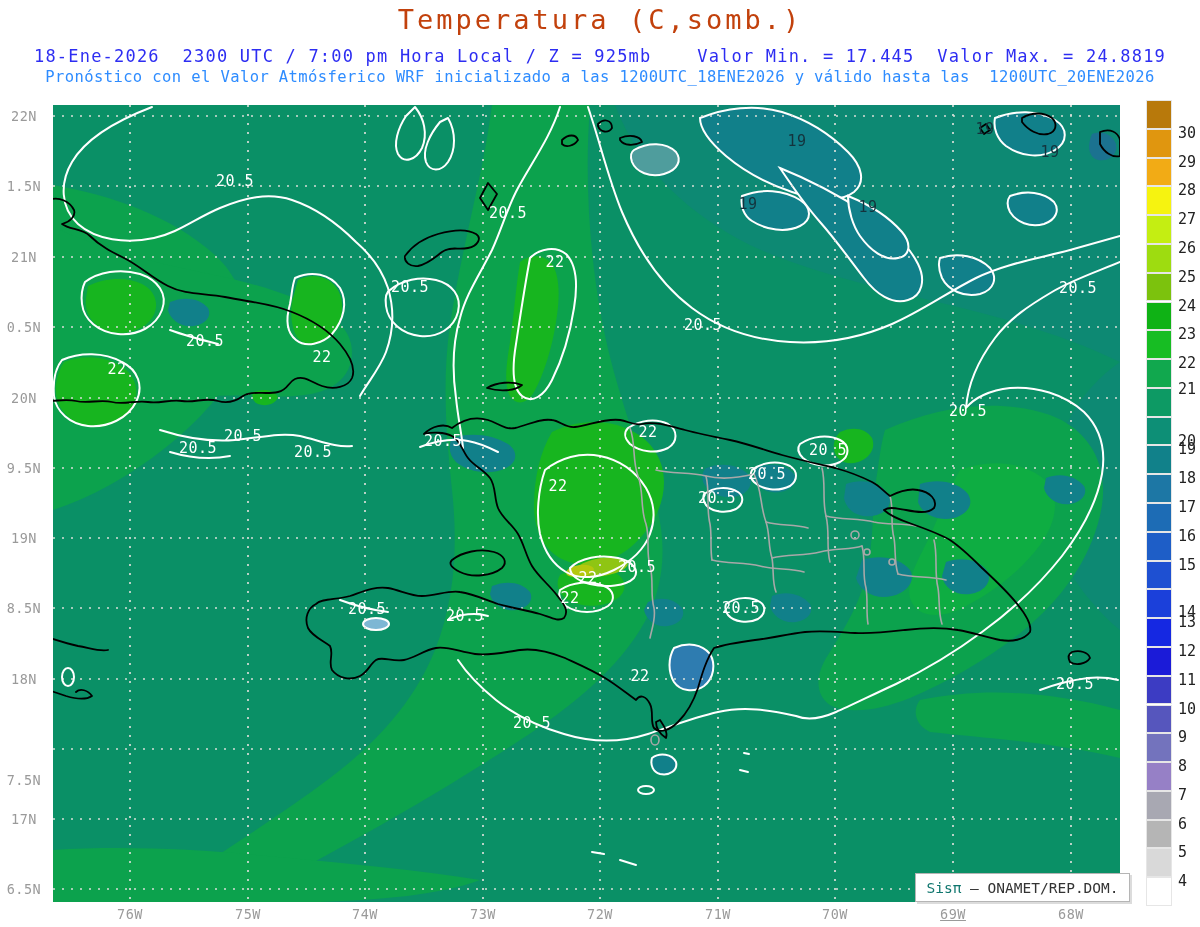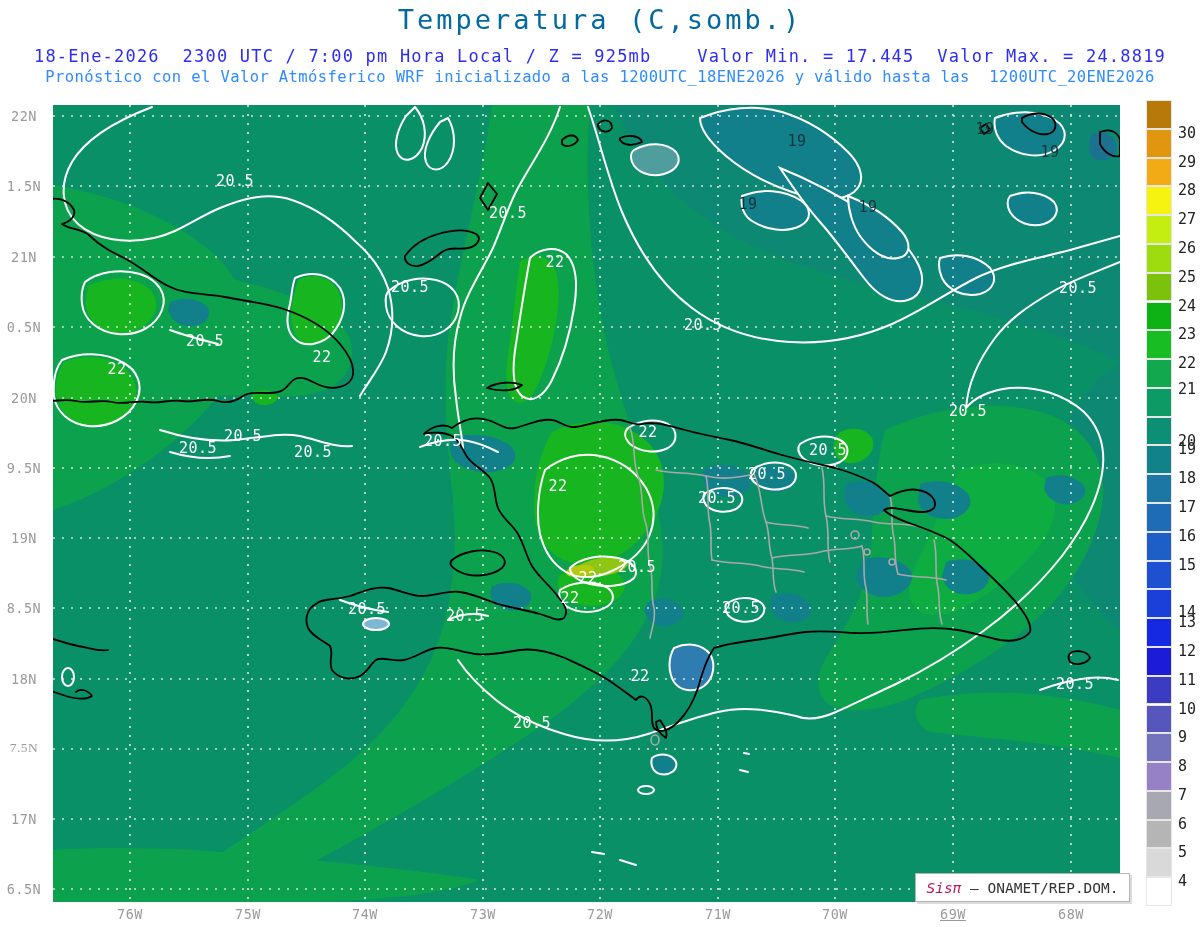--- a/index.html
+++ b/index.html
@@ -1,33 +1,33 @@
 <!DOCTYPE html>
 <html><head>
 <meta charset="utf-8">
 <style>
   html,body{margin:0;padding:0;background:#ffffff;}
   .page{position:relative;width:1200px;height:927px;background:#fff;overflow:hidden;
         font-family:"DejaVu Sans Mono","Liberation Mono",monospace;}
   .hdr{position:absolute;left:0;width:1200px;text-align:center;white-space:pre;}
-  .title{top:4px;font-size:27px;letter-spacing:3px;color:#0369a1;}
+  .title{top:4px;font-size:27px;letter-spacing:3px;color:#c2410c;}
   .line1{top:46px;font-size:17px;letter-spacing:1.2px;color:#2d2df2;}
   .line2{top:68px;font-size:15.5px;letter-spacing:0.4px;color:#2e8cff;}
   .map-wrap{position:absolute;left:53px;top:105px;width:1067px;height:797px;}
   .axis-label{position:absolute;color:#9a9a9a;font-size:13.5px;letter-spacing:0.5px;}
   .lat-label{transform:translate(0,-50%);text-align:center;width:44px;left:2px;}
   .lon-label{transform:translate(-50%,0);top:906px;}
   .cbar-seg{position:absolute;width:26px;left:1146px;border:1px solid #e6e6e6;box-sizing:border-box;}
   .cbar-label{position:absolute;left:1178px;color:#222;font-size:15px;transform:translate(0,-50%);}
   .contour-label{position:absolute;transform:translate(-50%,-50%);font-size:15px;letter-spacing:0.5px;color:#fff;white-space:nowrap;}
   .contour-label.dark{color:#14333d;}
   .badge{position:absolute;left:915px;top:873px;width:213px;height:27px;background:#fff;
          border:1px solid #b5b5b5;box-shadow:2px 2px 0 #dcdcdc;display:flex;align-items:center;
          justify-content:center;font-size:14.5px;white-space:pre;}
-  .badge .brand{color:#be185d;font-style:italic;}
+  .badge .brand{color:#0f766e;}
   .badge .org{color:#333;}
 </style>
 </head>
 <body>
 
 <div class="page">
 
   <div class="hdr title">Temperatura (C,somb.)</div>
   <div class="hdr line1">18-Ene-2026  2300 UTC / 7:00 pm Hora Local / Z = 925mb    Valor Min. = 17.445  Valor Max. = 24.8819</div>
   <div class="hdr line2">Pronóstico con el Valor Atmósferico WRF inicializado a las 1200UTC_18ENE2026 y válido hasta las  1200UTC_20ENE2026</div>
@@ -195,21 +195,21 @@
   <div id="lat-axis">
       <div class="axis-label lat-label" style="top: 116px;">22N</div>
       <div class="axis-label lat-label" style="top: 186px;">1.5N</div>
       <div class="axis-label lat-label" style="top: 257px;">21N</div>
       <div class="axis-label lat-label" style="top: 327px;">0.5N</div>
       <div class="axis-label lat-label" style="top: 398px;">20N</div>
       <div class="axis-label lat-label" style="top: 468px;">9.5N</div>
       <div class="axis-label lat-label" style="top: 538px;">19N</div>
       <div class="axis-label lat-label" style="top: 608px;">8.5N</div>
       <div class="axis-label lat-label" style="top: 679px;">18N</div>
-      <div class="axis-label lat-label" style="top: 748px; font-family: Liberation Serif, serif;">7.5N</div>
+      <div class="axis-label lat-label" style="top: 780px;">7.5N</div>
       <div class="axis-label lat-label" style="top: 819px;">17N</div>
       <div class="axis-label lat-label" style="top: 889px;">6.5N</div>
     </div>
   <div id="lon-axis">
       <div class="axis-label lon-label" style="left: 130px;">76W</div>
       <div class="axis-label lon-label" style="left: 248px;">75W</div>
       <div class="axis-label lon-label" style="left: 365px;">74W</div>
       <div class="axis-label lon-label" style="left: 483px;">73W</div>
       <div class="axis-label lon-label" style="left: 600px;">72W</div>
       <div class="axis-label lon-label" style="left: 718px;">71W</div>

